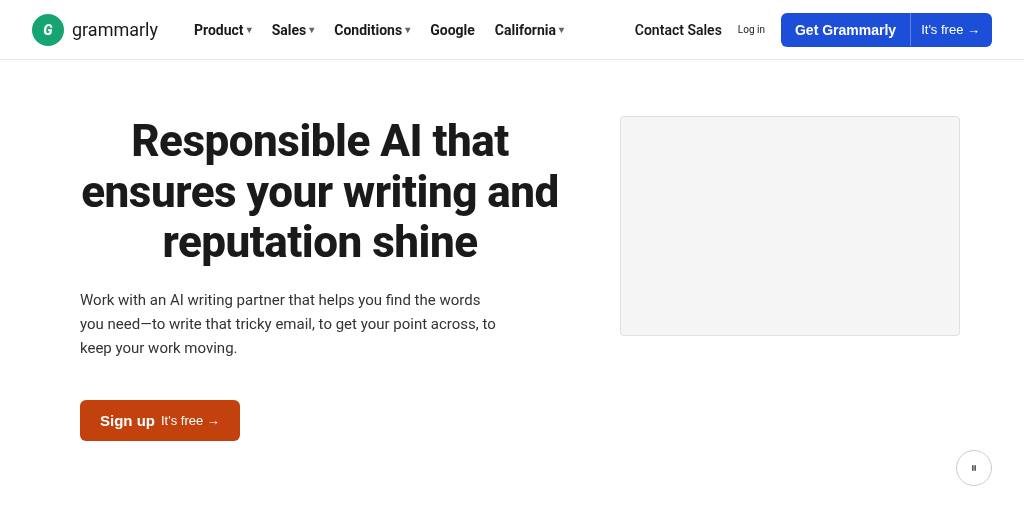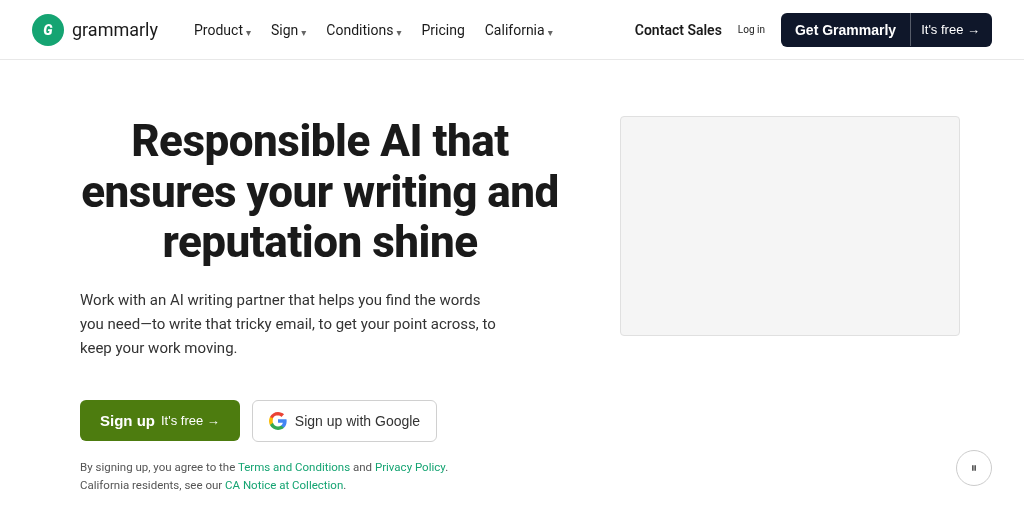--- a/index.html
+++ b/index.html
@@ -14,31 +14,31 @@
     .nav-left { display: flex; align-items: center; gap: 28px; }
     .logo { display: flex; align-items: center; gap: 8px; text-decoration: none; }
     .logo-icon {
       width: 32px; height: 32px; border-radius: 50%;
       background: #15a472; display: flex; align-items: center; justify-content: center;
       color: #fff; font-weight: 900; font-size: 14px; font-style: italic;
     }
     .logo-text { font-size: 18px; font-weight: 400; color: #1a1a1a; }
     .nav-links { display: flex; align-items: center; gap: 4px; }
     .nav-link {
-      display: flex; align-items: flex-end; gap: 3px;
+      display: flex; align-items: center; gap: 3px;
       font-size: 14px; color: #1a1a1a; cursor: pointer; padding: 6px 8px;
-      border-radius: 4px; text-decoration: none; font-weight: 400;
+      border-radius: 4px; text-decoration: none; font-weight: 700;
     }
     .chevron { font-size: 10px; color: #666; }
     .nav-right { display: flex; align-items: center; gap: 16px; }
     .contact-sales { font-size: 14px; color: #1a1a1a; font-weight: 600; cursor: pointer; }
     .login { font-size: 10px; color: #1a1a1a; cursor: pointer; font-weight: 400; }
     .get-grammarly {
       display: flex; align-items: center; gap: 0;
-      background: #0f172a; color: #fff; border: none; border-radius: 6px;
+      background: #1d4ed8; color: #fff; border: none; border-radius: 6px;
       cursor: pointer; overflow: hidden; font-size: 14px;
     }
     .get-grammarly-main { padding: 9px 14px; font-weight: 700; font-size: 14px; }
     .get-grammarly-sub {
       padding: 9px 12px 9px 0; font-size: 13px; font-weight: 400;
       border-left: 1px solid rgba(255,255,255,0.3); padding-left: 10px;
       display: flex; align-items: center; gap: 6px;
     }
 
     
@@ -52,21 +52,21 @@
       font-size: 44px; font-weight: 800; line-height: 1.15;
       color: #1a1a1a; margin-bottom: 20px; letter-spacing: -0.5px; text-align: center;
     }
     .hero-desc {
       font-size: 15px; color: #333; line-height: 1.6;
       margin-bottom: 40px; max-width: 420px;
     }
     .cta-row { display: flex; align-items: center; gap: 12px; margin-bottom: 16px; }
     .btn-signup {
       display: flex; align-items: center; gap: 6px;
-      background: #4d7c0f; color: #fff; border: none; border-radius: 6px;
+      background: #c2410c; color: #fff; border: none; border-radius: 6px;
       padding: 12px 20px; cursor: pointer; font-size: 15px;
     }
     .btn-signup-label { font-weight: 700; font-size: 15px; }
     .btn-signup-sub { font-size: 13px; font-weight: 400; }
     .btn-google {
       display: flex; align-items: center; gap: 8px;
       background: #fff; color: #333; border: 1.5px solid #d0d0d0; border-radius: 6px;
       padding: 11px 16px; cursor: pointer; font-size: 14px; font-weight: 500;
     }
     .google-icon {
@@ -106,29 +106,29 @@
     <a class="logo" href="#">
       <div class="logo-icon">G</div>
       <span class="logo-text">grammarly</span>
     </a>
     <div class="nav-links">
       <a class="nav-link" href="#">
         <span>Product</span>
         <span class="chevron">▾</span>
       </a>
       <a class="nav-link" href="#">
-        <span>Sign</span>
+        <span>Sales</span>
         <span class="chevron">▾</span>
       </a>
       <a class="nav-link" href="#">
         <span>Conditions</span>
         <span class="chevron">▾</span>
       </a>
       <a class="nav-link" href="#">
-        <span>Pricing</span>
+        <span>Google</span>
       </a>
       <a class="nav-link" href="#">
         <span>California</span>
         <span class="chevron">▾</span>
       </a>
     </div>
   </div>
   <div class="nav-right">
     <span class="contact-sales">Contact Sales</span>
     <span class="login">Log in</span>
@@ -141,34 +141,20 @@
 
 <main style="position:relative;">
   <div class="hero-left">
     <h1 class="hero-title">Responsible AI that ensures your writing and reputation shine</h1>
     <p class="hero-desc">Work with an AI writing partner that helps you find the words you need—to write that tricky email, to get your point across, to keep your work moving.</p>
     <div class="cta-row">
       <button class="btn-signup">
         <span class="btn-signup-label">Sign up</span>
         <span class="btn-signup-sub">It's free →</span>
       </button>
-      <button class="btn-google">
-        <span class="google-icon">
-          <svg class="g-svg" viewBox="0 0 18 18" xmlns="http://www.w3.org/2000/svg">
-            <path d="M17.64 9.2c0-.637-.057-1.251-.164-1.84H9v3.481h4.844c-.209 1.125-.843 2.078-1.796 2.717v2.258h2.908c1.702-1.567 2.684-3.875 2.684-6.615z" fill="#4285F4"></path>
-            <path d="M9 18c2.43 0 4.467-.806 5.956-2.184l-2.908-2.258c-.806.54-1.837.86-3.048.86-2.344 0-4.328-1.584-5.036-3.711H.957v2.332C2.438 15.983 5.482 18 9 18z" fill="#34A853"></path>
-            <path d="M3.964 10.707c-.18-.54-.282-1.117-.282-1.707s.102-1.167.282-1.707V4.961H.957C.347 6.175 0 7.55 0 9s.348 2.825.957 4.039l3.007-2.332z" fill="#FBBC05"></path>
-            <path d="M9 3.58c1.321 0 2.508.454 3.44 1.345l2.582-2.58C13.463.891 11.426 0 9 0 5.482 0 2.438 2.017.957 4.961L3.964 6.293C4.672 4.166 6.656 3.58 9 3.58z" fill="#EA4335"></path>
-          </svg>
-        </span>
-        <span>Sign up with Google</span>
-      </button>
-    </div>
-    <div class="terms-text">
-      <span>By signing up, you agree to the </span><a class="terms-link" href="#">Terms and Conditions</a><span> and </span><a class="terms-link" href="#">Privacy Policy</a><span>. California residents, see our </span><a class="terms-link" href="#">CA Notice at Collection</a><span>.</span>
     </div>
   </div>
 
   <div class="hero-right">
     <div class="preview-box"></div>
   </div>
 
   <div class="pause-btn">
     <span>⏸</span>
   </div>

